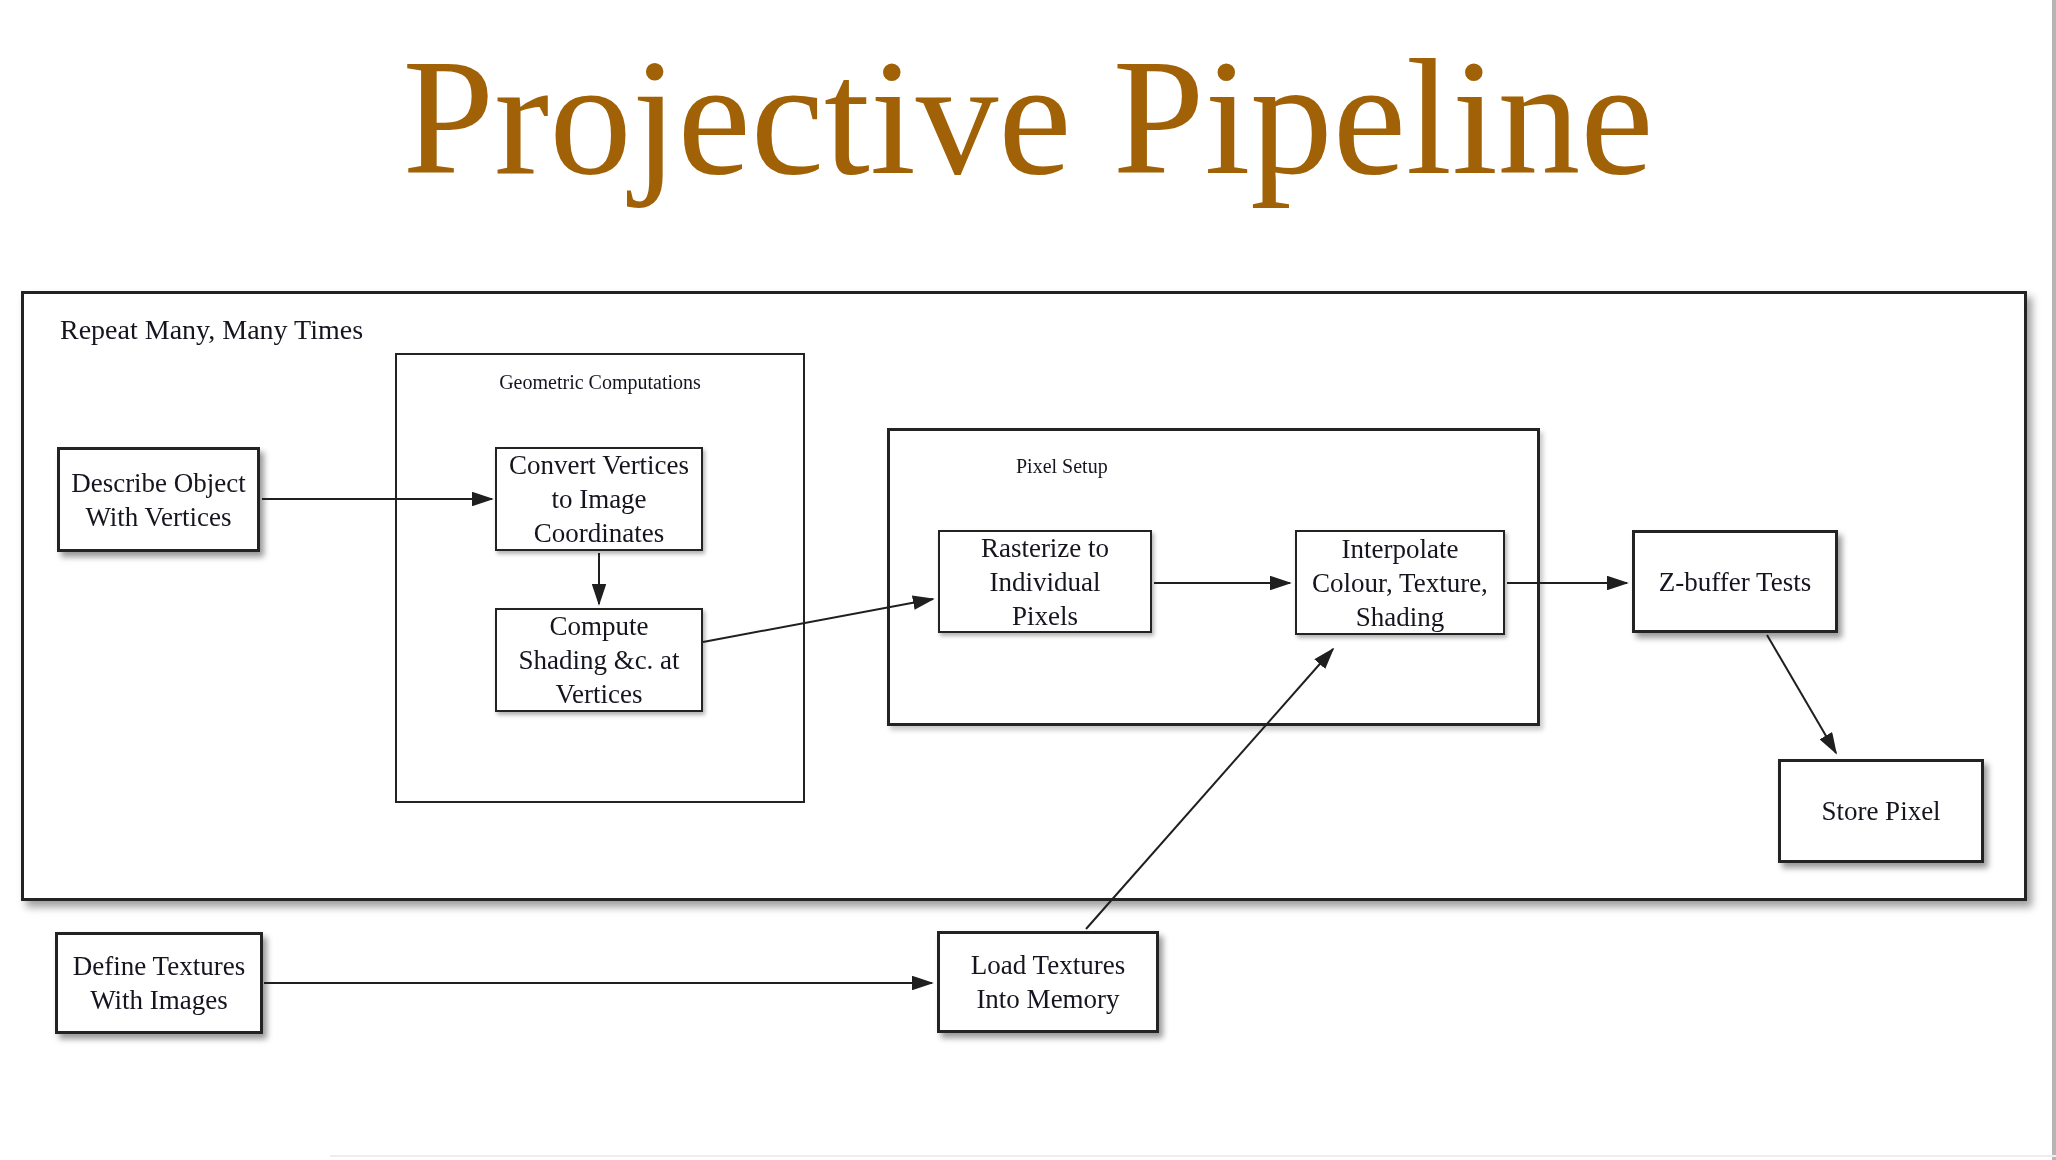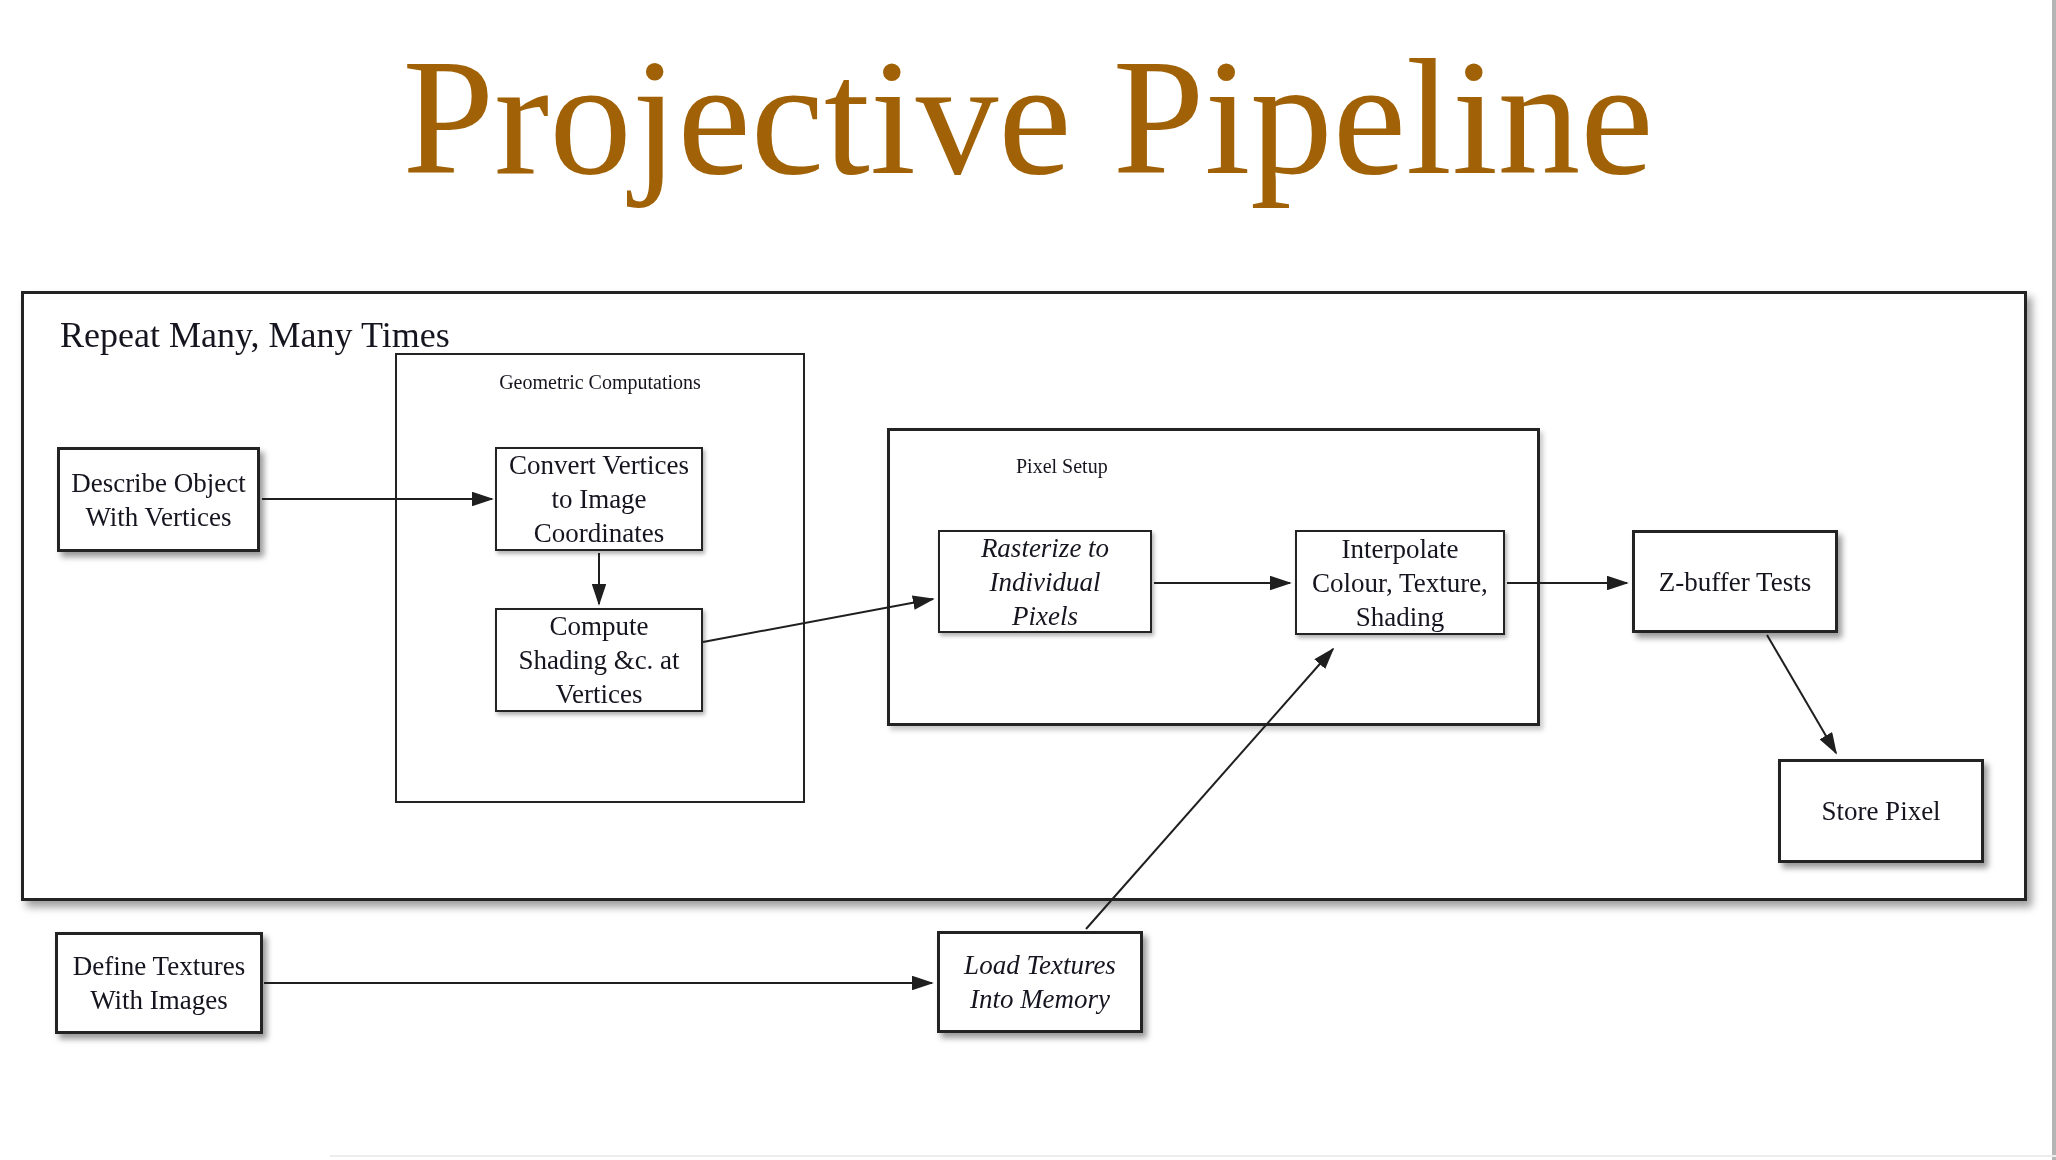--- a/index.html
+++ b/index.html
@@ -14,46 +14,46 @@
        font-family:"Liberation Serif","DejaVu Serif",serif;color:var(--text);}
   .slide{position:relative;width:2056px;height:1160px;overflow:hidden;background:var(--background);}
 
   .title{position:absolute;left:0;top:35px;width:2056px;text-align:center;
          font-size:165px;line-height:1;white-space:nowrap;color:#a16207;}
 
   
   .outer-frame{position:absolute;left:21px;top:291px;width:2006px;height:610px;
                border:3px solid var(--box-border);background:#fff;box-sizing:border-box;
                box-shadow:5px 6px 8px rgba(0,0,0,.38);z-index:1;}
-  .repeat-label{position:absolute;left:60px;top:314px;font-size:36px;z-index:2;white-space:nowrap;}
+  .repeat-label{position:absolute;left:60px;top:314px;font-size:28px;z-index:2;white-space:nowrap;}
 
   
   .group{position:absolute;box-sizing:border-box;background:#fff;z-index:2;}
   .group.geometric{left:395px;top:353px;width:410px;height:450px;border:2px solid var(--box-border);}
   .group.pixel{left:887px;top:428px;width:653px;height:298px;border:3px solid var(--box-border);
                box-shadow:3px 4px 5px rgba(0,0,0,.22);}
   .group-label{position:absolute;font-size:20px;z-index:3;white-space:nowrap;}
   .group-label.geometric{left:395px;top:371px;width:410px;text-align:center;}
   .group-label.pixel{left:1016px;top:455px;}
 
   
   .node{position:absolute;box-sizing:border-box;background:#fff;border:3px solid var(--box-border);
         box-shadow:4px 5px 6px rgba(0,0,0,.40);display:flex;flex-direction:column;
         justify-content:center;align-items:center;text-align:center;
         font-size:27px;line-height:34px;z-index:3;}
   .node.inner{border-width:2px;box-shadow:2px 3px 4px rgba(0,0,0,.30);}
   .node.describe{left:57px;top:447px;width:203px;height:105px;align-items:center;}
   .node.convert{left:495px;top:447px;width:208px;height:104px;}
   .node.compute{left:495px;top:608px;width:208px;height:104px;}
-  .node.rasterize{left:938px;top:530px;width:214px;height:103px;font-style:italic;}
+  .node.rasterize{left:938px;top:530px;width:214px;height:103px;}
   .node.interpolate{left:1295px;top:530px;width:210px;height:105px;}
   .node.zbuffer{left:1632px;top:530px;width:206px;height:103px;}
   .node.store{left:1778px;top:759px;width:206px;height:104px;}
   .node.define{left:55px;top:932px;width:208px;height:102px;}
-  .node.load{left:937px;top:931px;width:206px;height:102px;font-style:italic;}
+  .node.load{left:937px;top:931px;width:222px;height:102px;}
 
   .overlay{position:absolute;left:0;top:0;width:2056px;height:1160px;z-index:4;pointer-events:none;}
   .overlay line{stroke:var(--line);stroke-width:2;}
   .overlay .ah{fill:var(--line);}
 
   .right-strip{position:absolute;right:0;top:0;width:4px;height:1160px;
                background:var(--right-edge-strip);z-index:5;}
   .bottom-artifact{position:absolute;left:330px;right:0;bottom:3px;height:2px;
                    background:#ededed;z-index:5;}
 </style>

